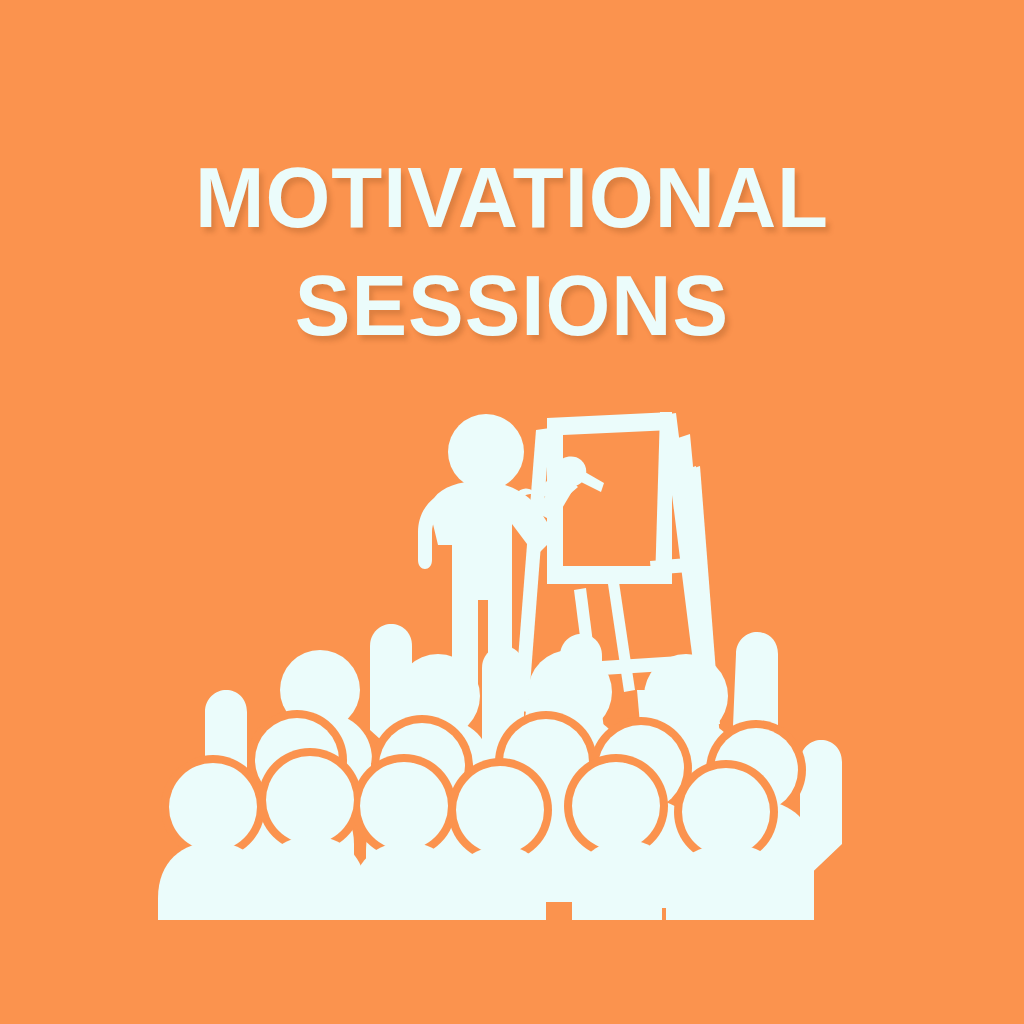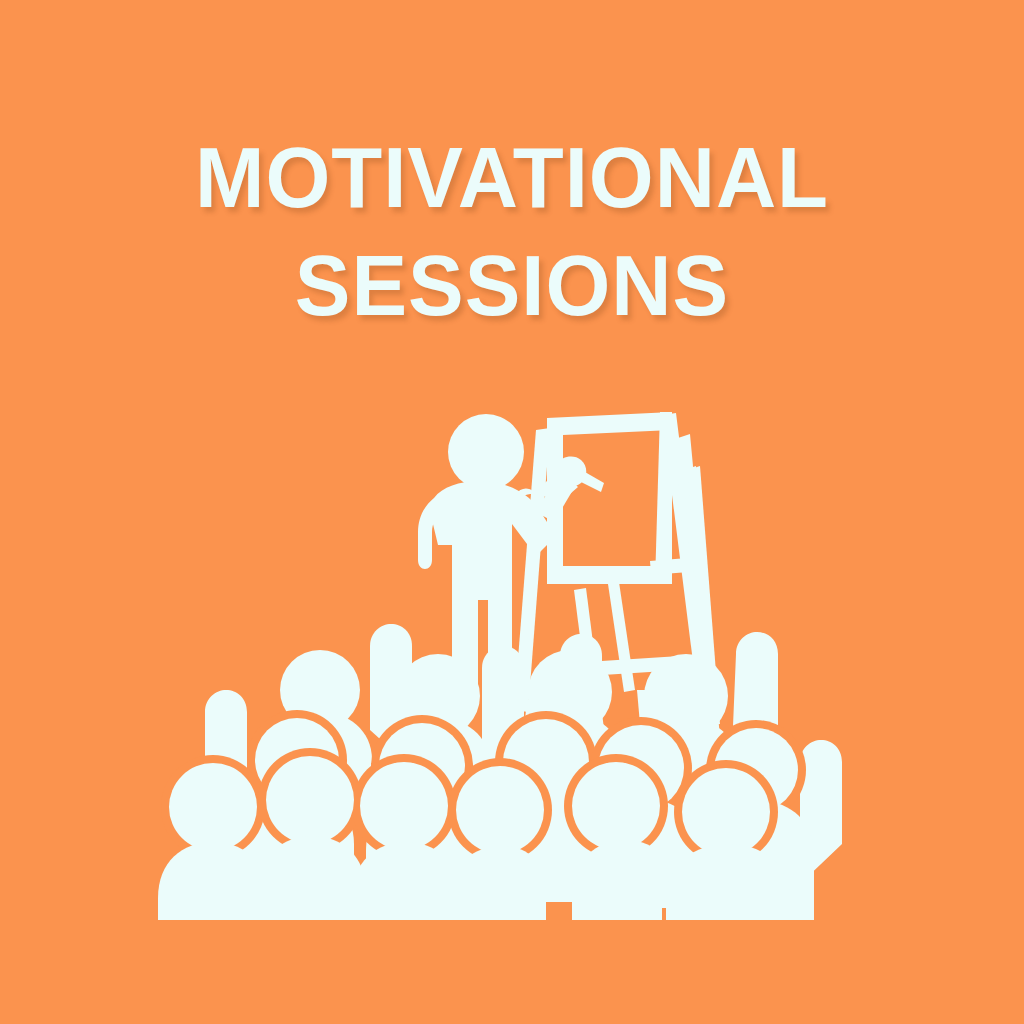--- a/index.html
+++ b/index.html
@@ -10,21 +10,21 @@
   #poster {
     position: relative;
     width: 1024px;
     height: 1024px;
     overflow: hidden;
     background: #fb934e;
     font-family: "Liberation Sans", sans-serif;
   }
   #title-block {
     position: absolute;
-    top: 134px;
+    top: 154px;
     left: 0;
     width: 1024px;
     text-align: center;
     user-select: none;
   }
   .title-line {
     display: block;
     color: #ebfcfb;
     font-family: "Liberation Sans", sans-serif;
     font-weight: 700;

